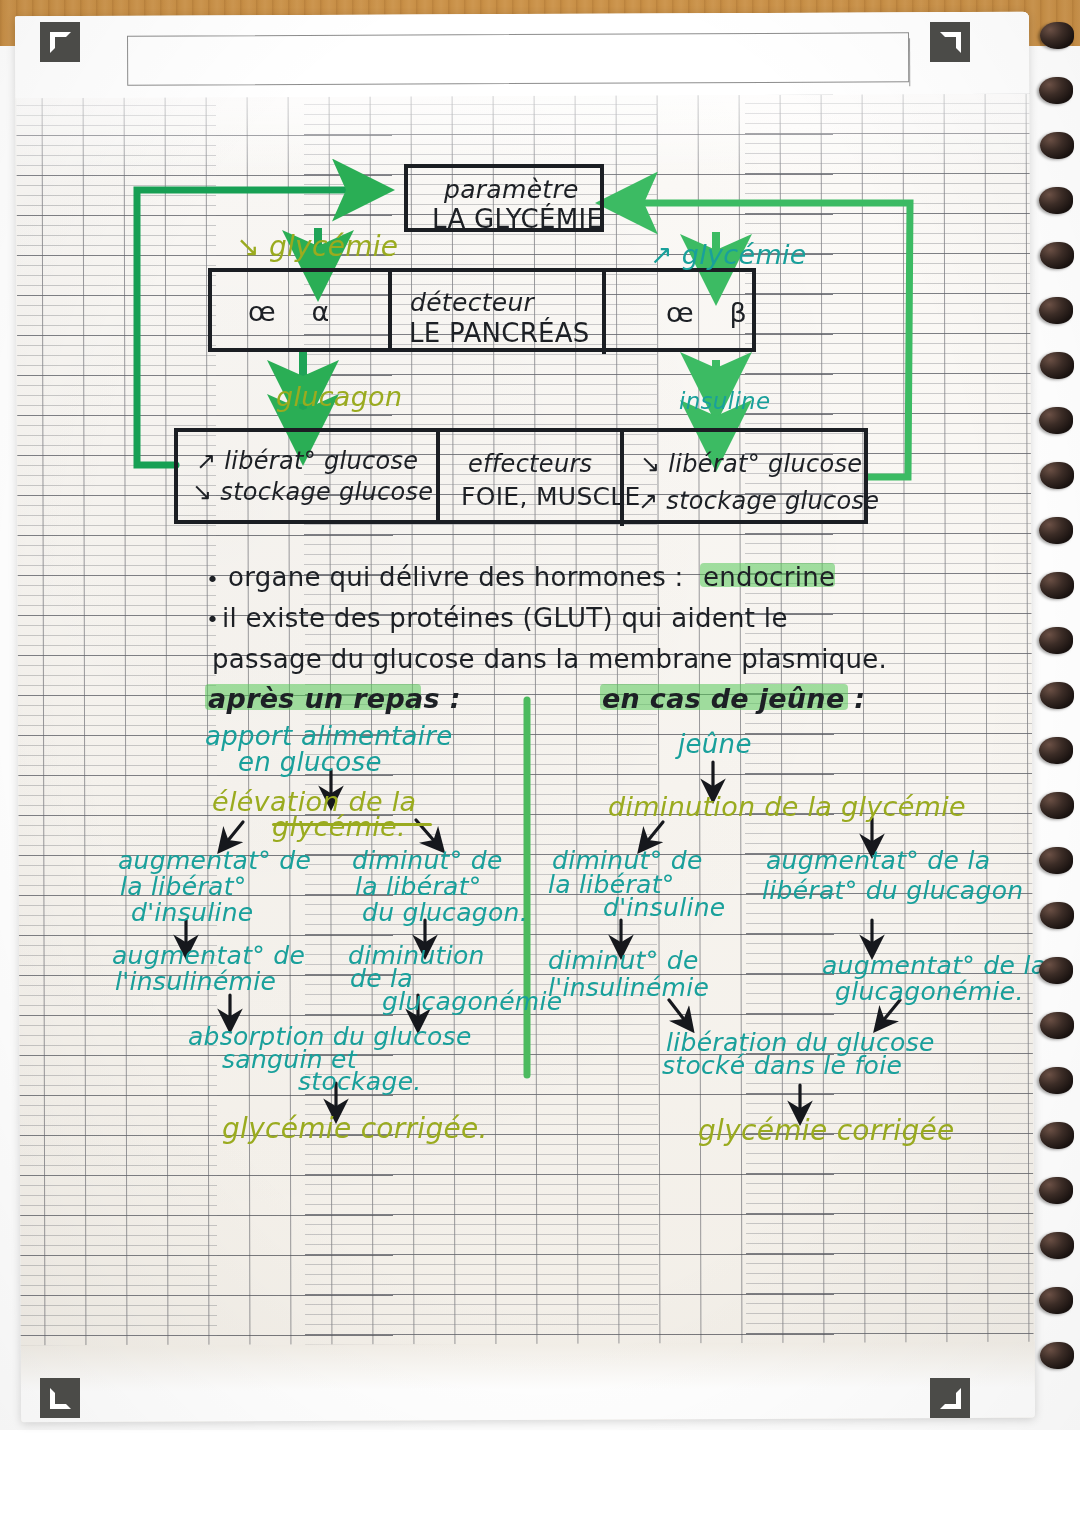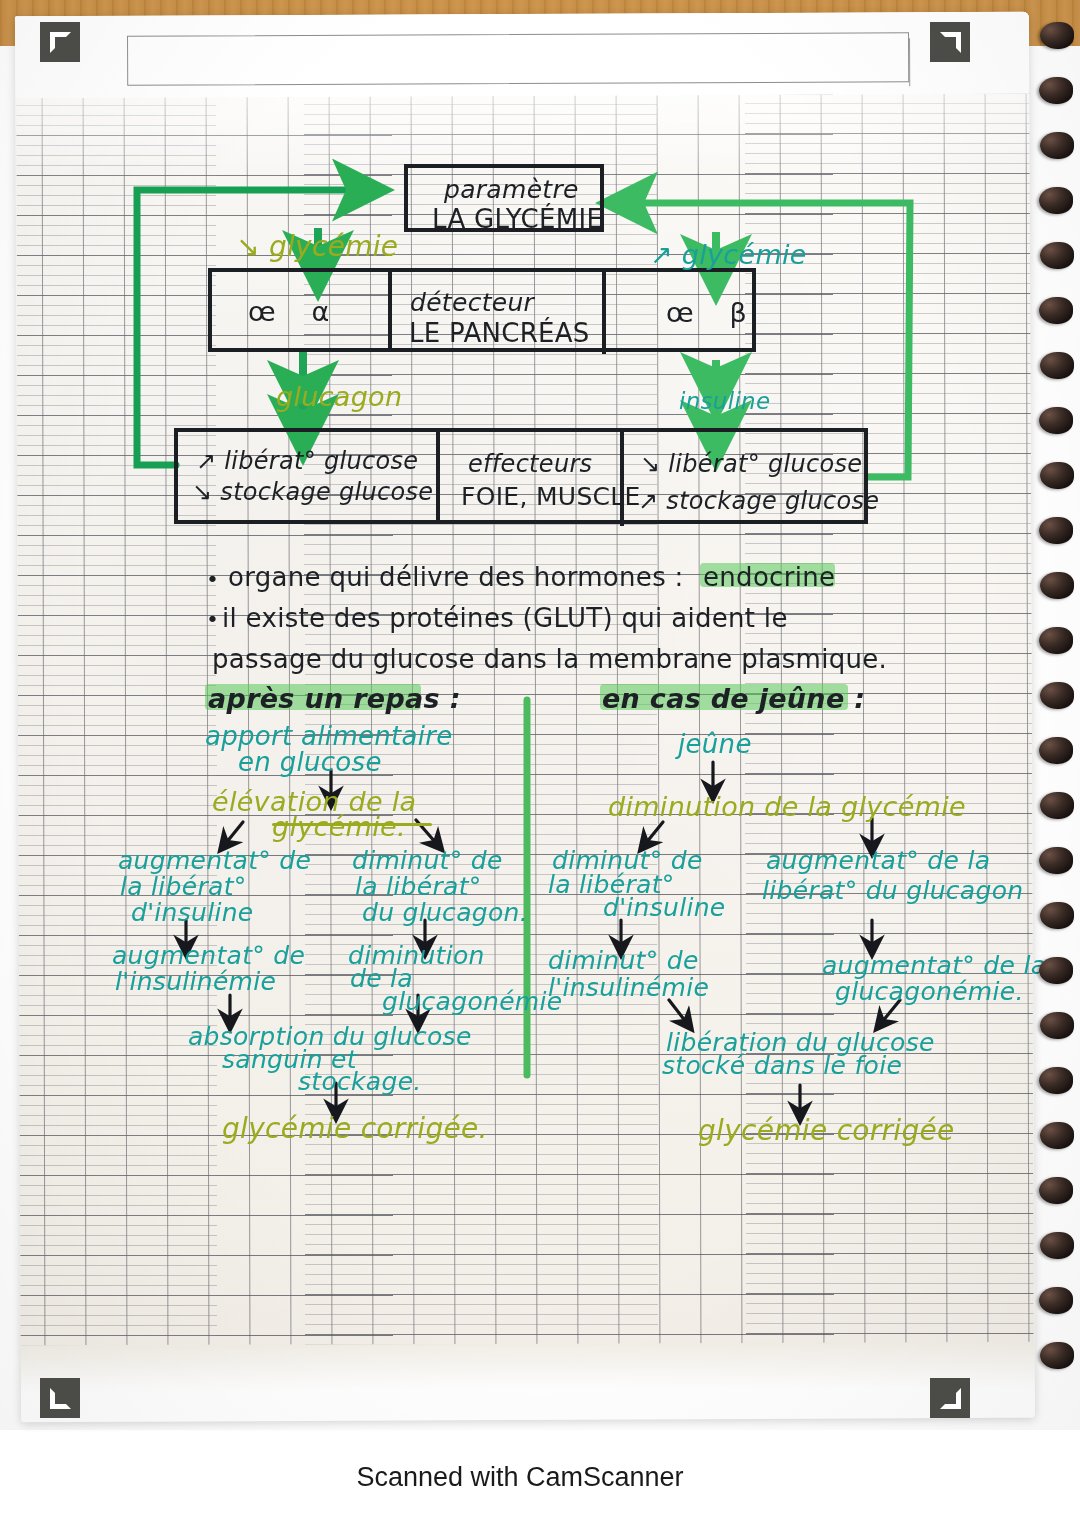--- a/index.html
+++ b/index.html
@@ -437,15 +437,14 @@
 
     <div class="hw teal ital" style="left:666px; top:1029px; font-size:25px;">libération du glucose</div>
     <div class="hw teal ital" style="left:662px; top:1052px; font-size:25px;">stocké dans le foie</div>
 
     <div class="hw olive ital" style="left:698px; top:1116px; font-size:28px;">glycémie corrigée</div>
 
   </div>
 
   <div class="vignette"></div>
 
-  <div class="footer">Scanned with CamScanner</div>
 
 </div>
 
 </body></html>

